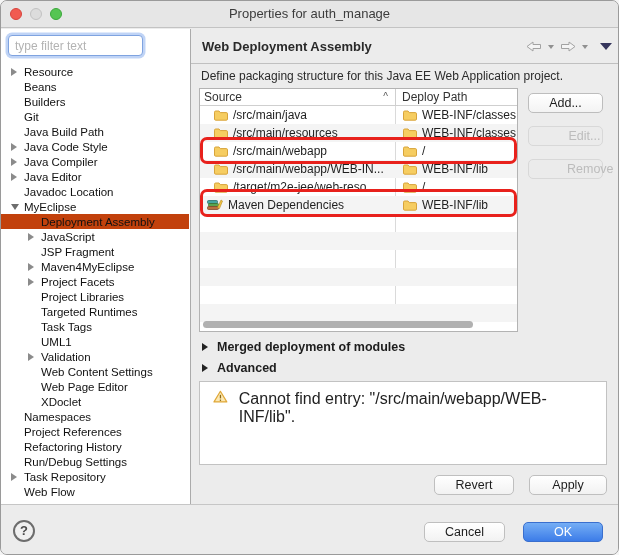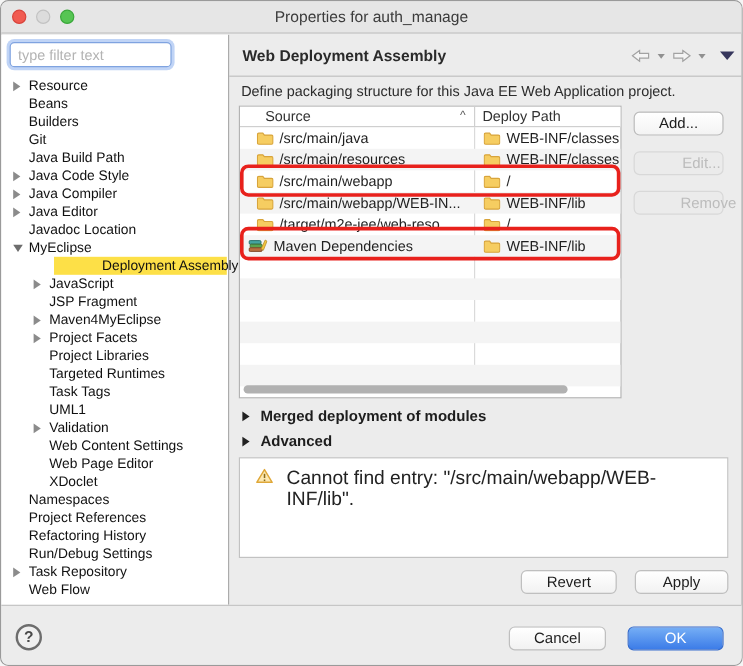--- a/index.html
+++ b/index.html
@@ -25,41 +25,41 @@
     background:#ffffff; border-right:1px solid #ababab; }
   .filter { position:absolute; left:7px; top:6px; width:135px; height:21px;
     border:1px solid #7fa3e0; border-radius:4px; background:#fff;
     box-shadow:0 0 0 2.5px rgba(115,160,235,.45); outline:none;
     font-family:"Liberation Sans",sans-serif; font-size:12px; color:#333; padding:0 6px; }
   .filter::placeholder { color:#b3b3b3; }
   .tree { position:absolute; left:0; top:35px; right:1px; }
   .ti { height:15px; display:flex; align-items:center; padding-left:10px;
     font-size:11.5px; color:#111; white-space:nowrap; cursor:default; }
   .ti.l1 { padding-left:27px; }
-  .ti.sel { background:#fde047;margin-left:44px; }
+  .ti.sel { background:#c2410c; }
   .tri { width:13px; flex:0 0 13px; display:flex; align-items:center; }
   .tri.r::before { content:""; width:0; height:0;
     border-left:6px solid #8b8b8b; border-top:4px solid transparent; border-bottom:4px solid transparent; }
   .tri.d::before { content:""; width:0; height:0;
     border-top:6px solid #6d6d6d; border-left:4px solid transparent; border-right:4px solid transparent; }
   
   .main { position:absolute; left:190px; top:28px; width:429px; height:475px; }
   .mheader { position:absolute; left:0; top:0; right:0; height:35px; border-bottom:1px solid #c0c0c0; }
   .mtitle { position:absolute; left:11px; top:10px; font-size:13px; font-weight:bold; color:#2a2a2a; }
   .nav { position:absolute; right:8px; top:12px; display:flex; align-items:center; gap:4px; }
   .mini-caret { width:0; height:0; border-top:4px solid #909090;
     border-left:3px solid transparent; border-right:3px solid transparent; margin:0 2px; }
   .view-caret { width:0; height:0; border-top:7px solid #35355c;
     border-left:6px solid transparent; border-right:6px solid transparent; margin-left:6px; }
   .desc { position:absolute; left:10px; top:40px; font-size:12px; color:#2b2b2b; }
   
   .table { position:absolute; left:8px; top:59px; width:319px; height:244px;
     background:#fff; border:1px solid #b3b3b3; }
   .thead { height:17px; display:flex; border-bottom:1px solid #cfcfcf; background:#fff; }
-  .th1 { width:195px; line-height:16px; padding-left:21px; position:relative; color:#333; }
+  .th1 { width:195px; line-height:16px; padding-left:4px; position:relative; color:#333; }
   .sort { position:absolute; right:7px; top:2px; font-size:10px; color:#555; line-height:12px; }
   .th2 { flex:1; line-height:16px; padding-left:6px; border-left:1px solid #cfcfcf; color:#333; }
   .vline { position:absolute; left:195px; top:17px; bottom:13px; width:1px; background:#dadada; }
   .rows { position:absolute; left:0; top:17px; right:0; }
   .trow { height:18px; display:flex; align-items:center; }
   .trow.alt { background:#f4f4f4; }
   .c1 { width:195px; display:flex; align-items:center; gap:5px; padding-left:14px;
     overflow:hidden; white-space:nowrap; }
   .c1.noindent { padding-left:7px; }
   .c2 { flex:1; display:flex; align-items:center; gap:5px; padding-left:8px; white-space:nowrap; }

